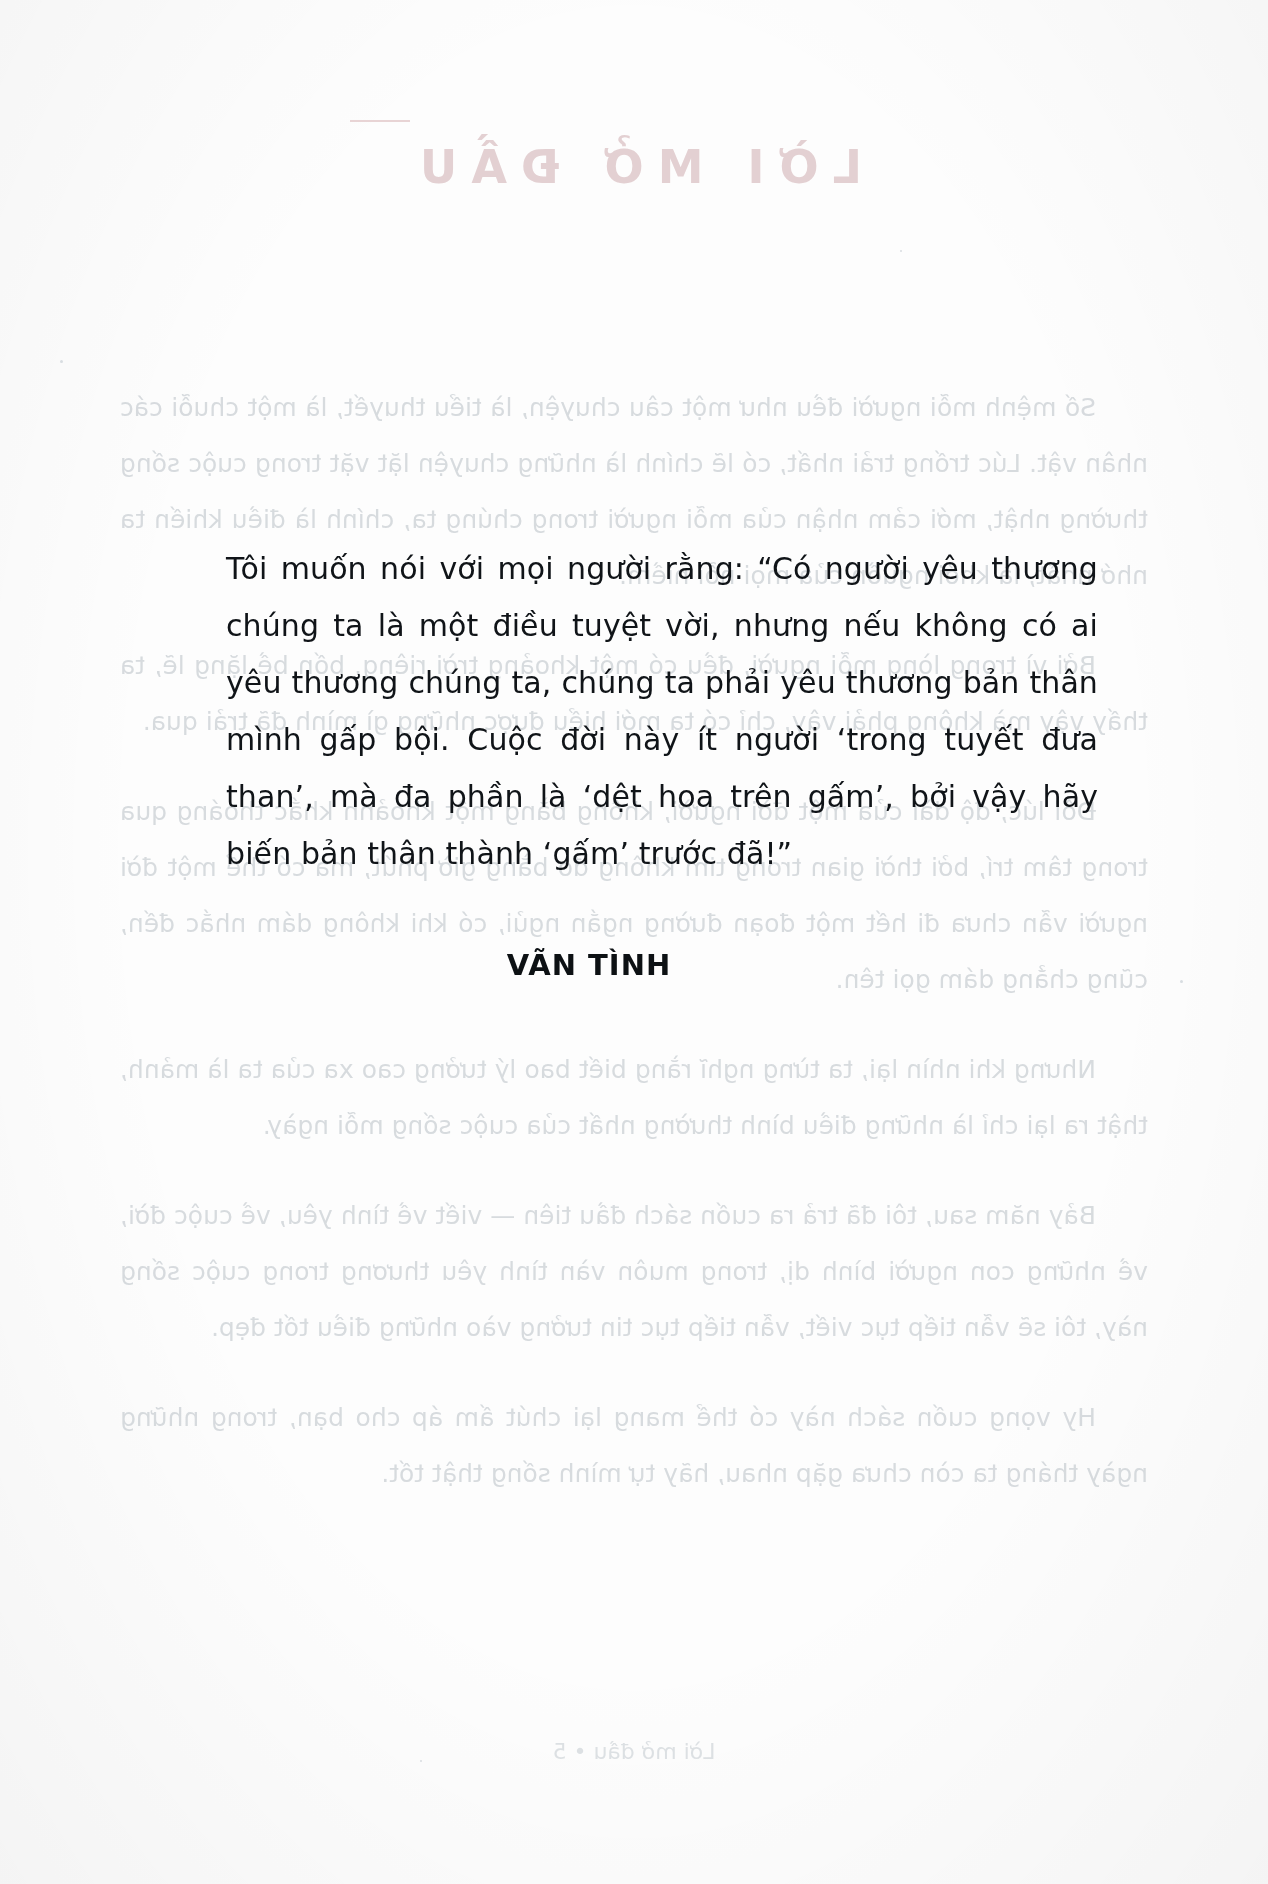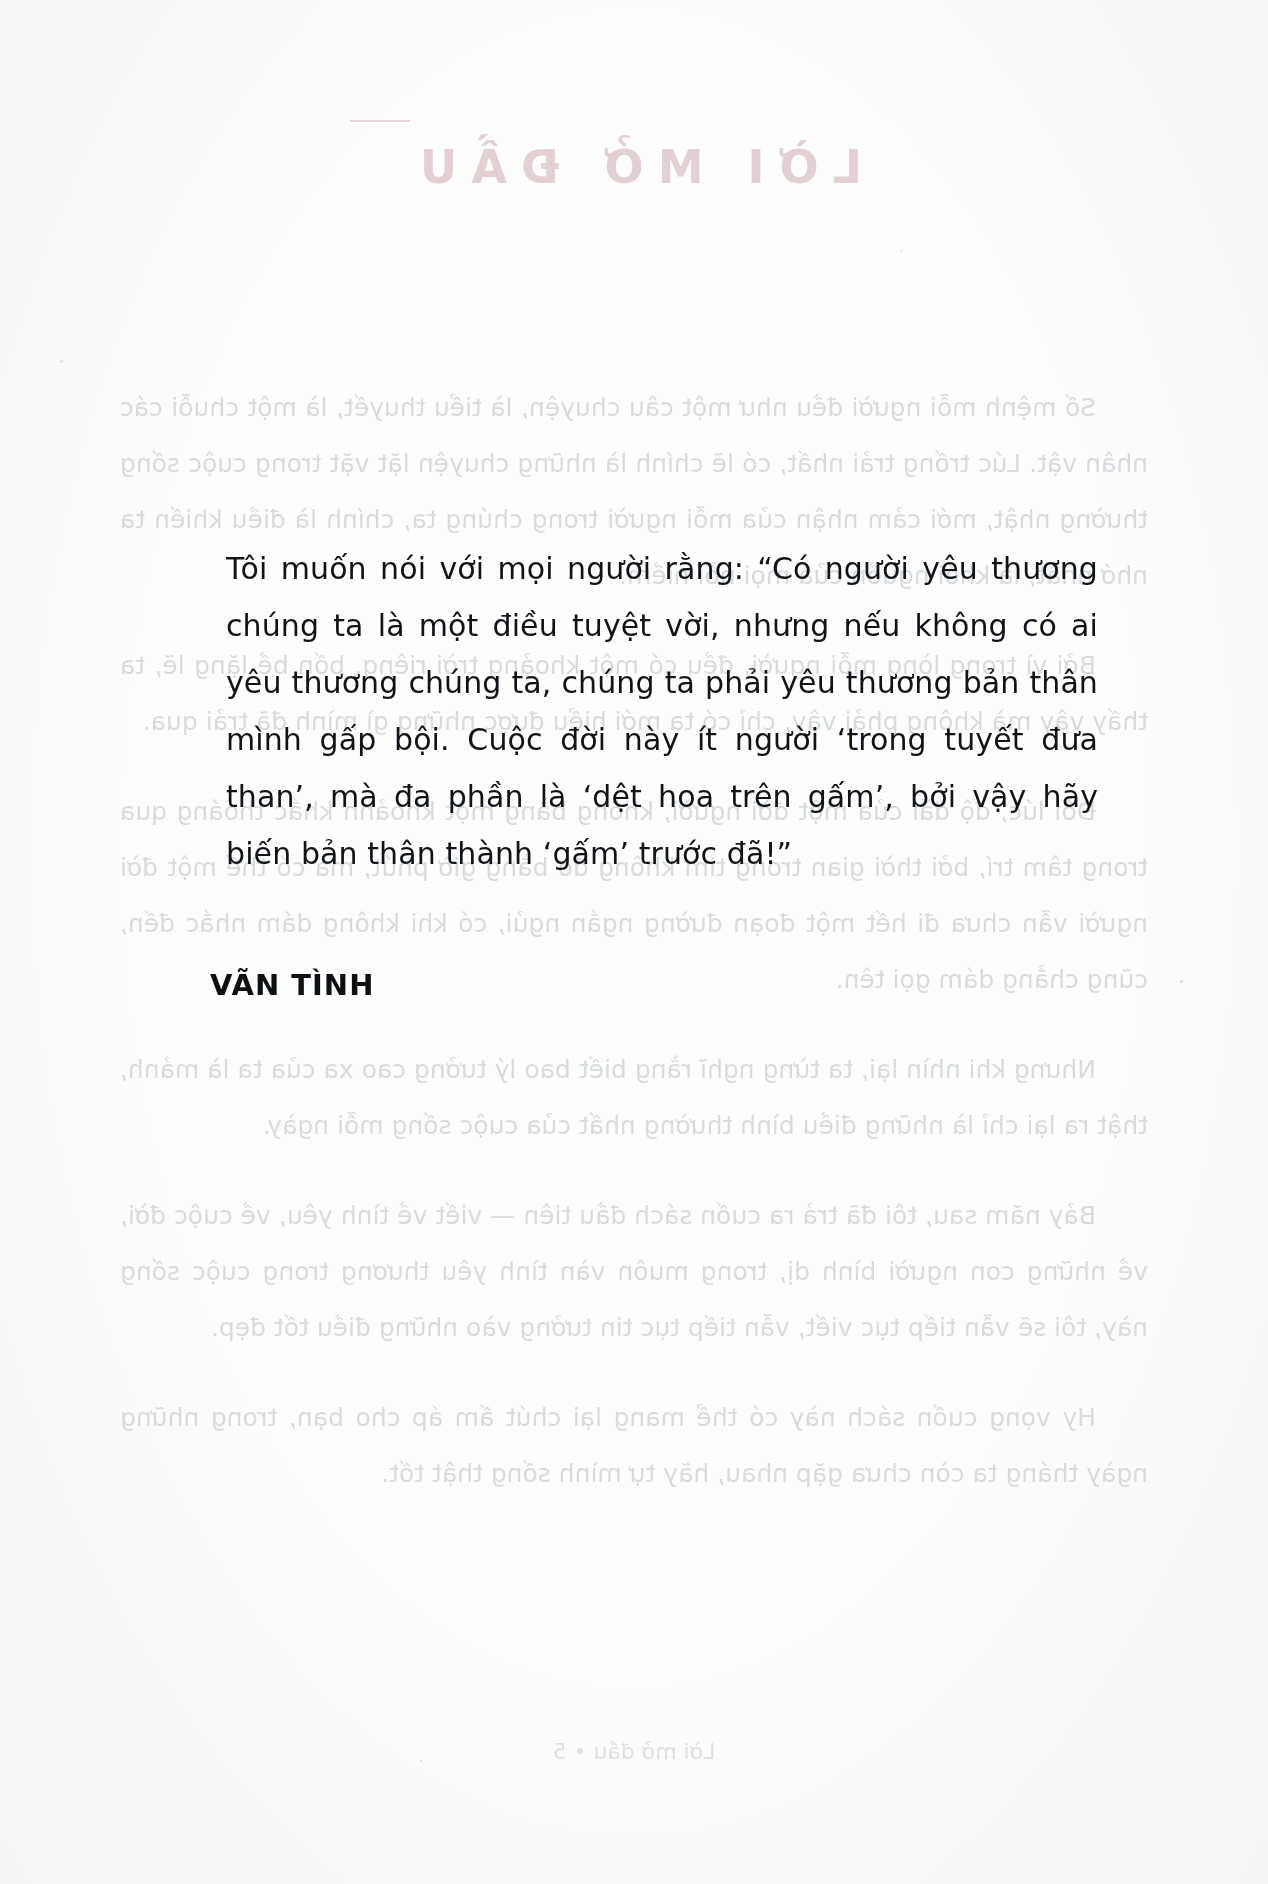--- a/index.html
+++ b/index.html
@@ -105,22 +105,22 @@
     font-weight: 400;
     letter-spacing: 0.1px;
   }
   .para.justify {
     text-align: justify;
     text-justify: inter-word;
     margin-left: 16px;
   }
 
   .signature {
-    margin-top: 86px;
-    text-align: left;
+    margin-top: 66px;
+    text-align: center;
     padding-right: 130px;
     font-size: 29px;
     font-weight: 700;
     letter-spacing: 1px;
     color: #0d1114;
   }
 
   
   .speck {
     position: absolute;

